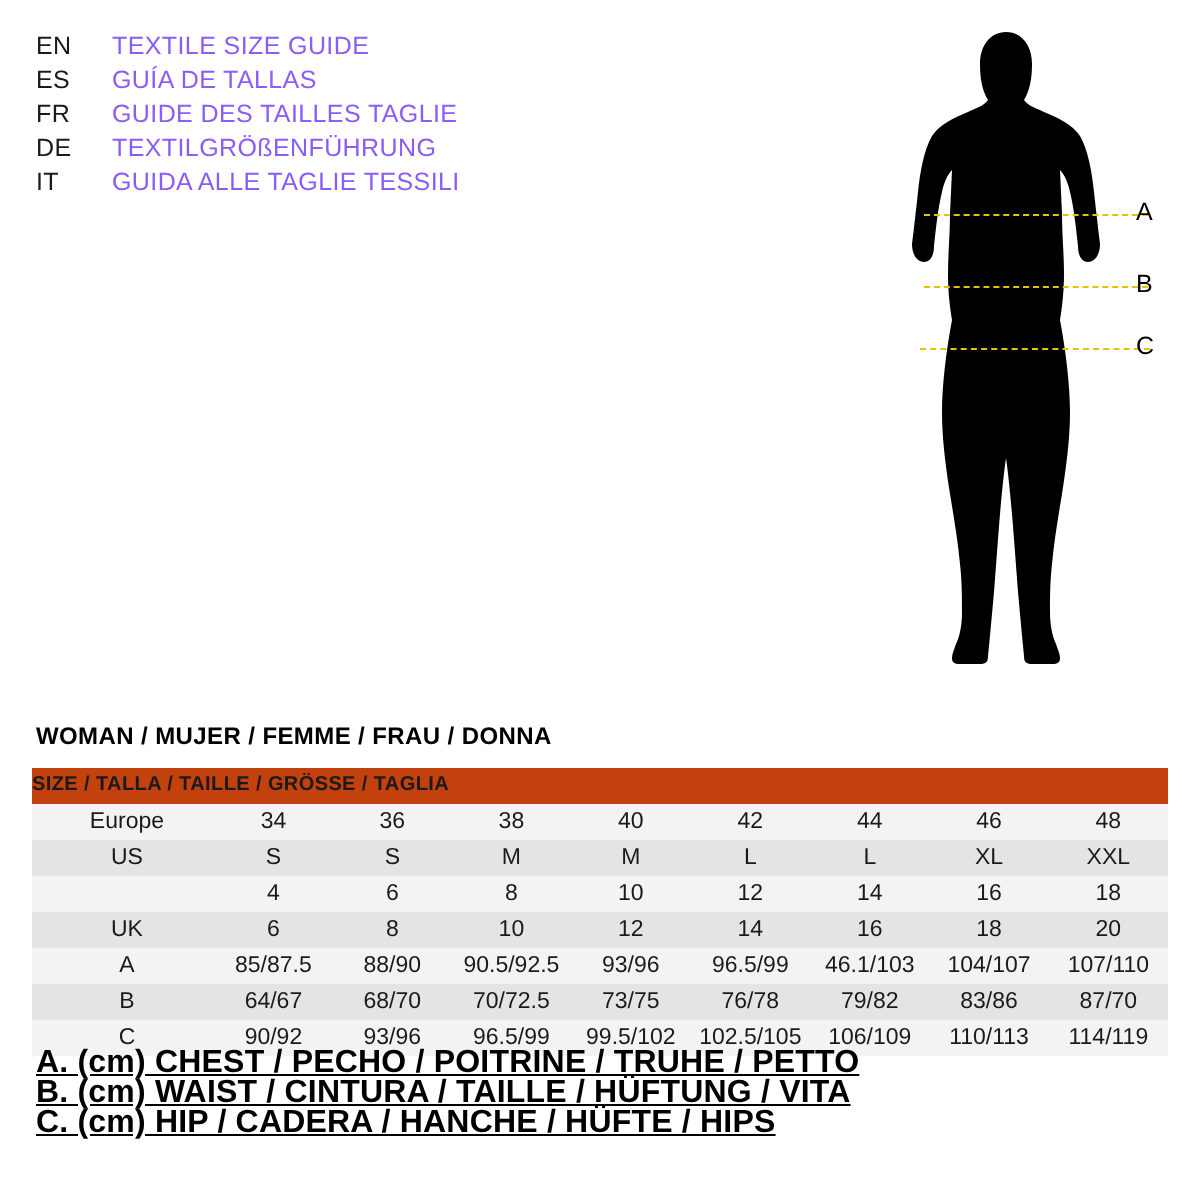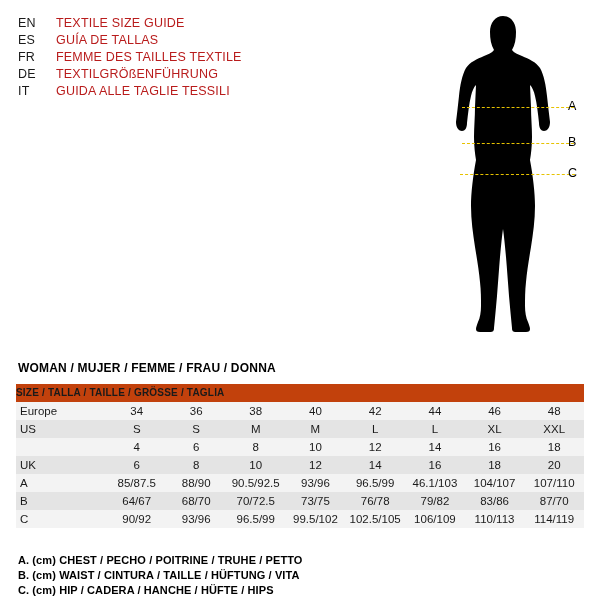--- a/index.html
+++ b/index.html
@@ -34,21 +34,21 @@
     height: 17px;
     font-size: 12.5px;
     letter-spacing: 0.2px;
   }
   .lang-code {
     width: 38px;
     flex: 0 0 38px;
     color: #1a1a1a;
   }
   .lang-title {
-    color: #b91c1c;
+    color: #8b5cf6;
     white-space: nowrap;
   }
 
   
   .figure-area {
     position: absolute;
     left: 400px;
     top: 8px;
     width: 200px;
     height: 368px;
@@ -103,36 +103,37 @@
     font-weight: bold;
     font-size: 10px;
     padding-left: 4px;
     letter-spacing: 0.2px;
   }
   .row-alt td { background: #e4e4e4; }
   .row-plain td { background: #f3f3f3; }
   .cell-label {
     width: 88px;
     padding-left: 4px !important;
-    text-align: left;
+    text-align: center;
     margin-left: 28px;
   }
   .cell-val {
     text-align: center;
     width: 60px;
   }
 
   
   .legend {
     position: absolute;
     left: 18px;
-    top: 553px;
-    font-size: 11px;
+    top: 524px;
+    font-size: 16px;
     letter-spacing: 0.1px;
     color: #000;
+    text-decoration: underline;
   }
   .legend div {
     height: 15px;
     line-height: 15px;
     font-weight: bold;
   }
 </style>
 </head>
 <body>
 
@@ -142,21 +143,21 @@
     <div class="lang-row">
       <span class="lang-code">EN</span>
       <span class="lang-title">TEXTILE SIZE GUIDE</span>
     </div>
     <div class="lang-row">
       <span class="lang-code">ES</span>
       <span class="lang-title">GUÍA DE TALLAS</span>
     </div>
     <div class="lang-row">
       <span class="lang-code">FR</span>
-      <span class="lang-title">FEMME DES TAILLES TEXTILE</span>
+      <span class="lang-title">GUIDE DES TAILLES TAGLIE</span>
     </div>
     <div class="lang-row">
       <span class="lang-code">DE</span>
       <span class="lang-title">TEXTILGRÖßENFÜHRUNG</span>
     </div>
     <div class="lang-row">
       <span class="lang-code">IT</span>
       <span class="lang-title">GUIDA ALLE TAGLIE TESSILI</span>
     </div>
   </div>

